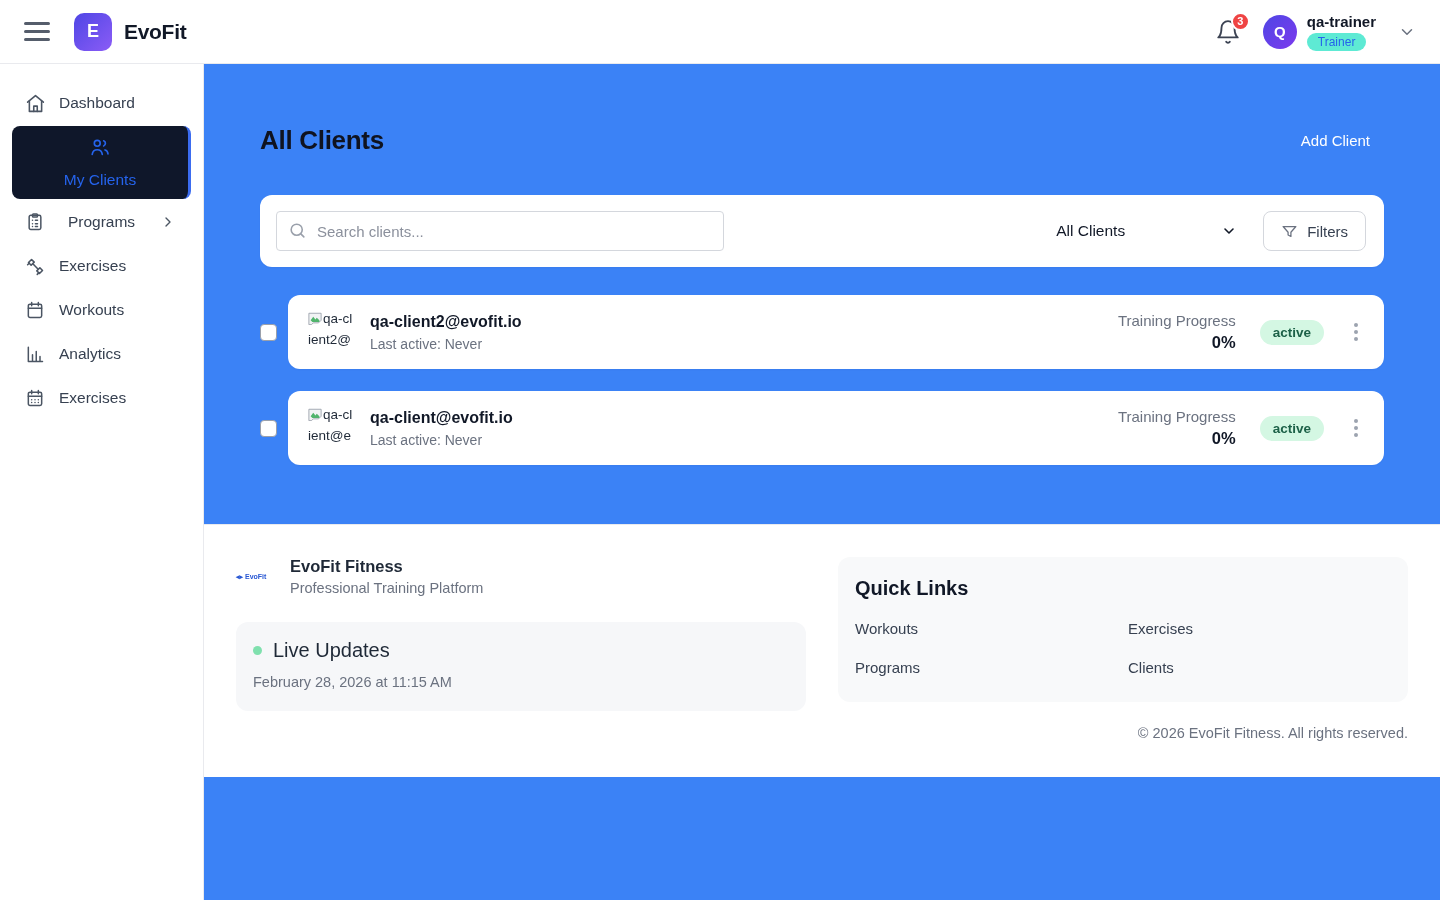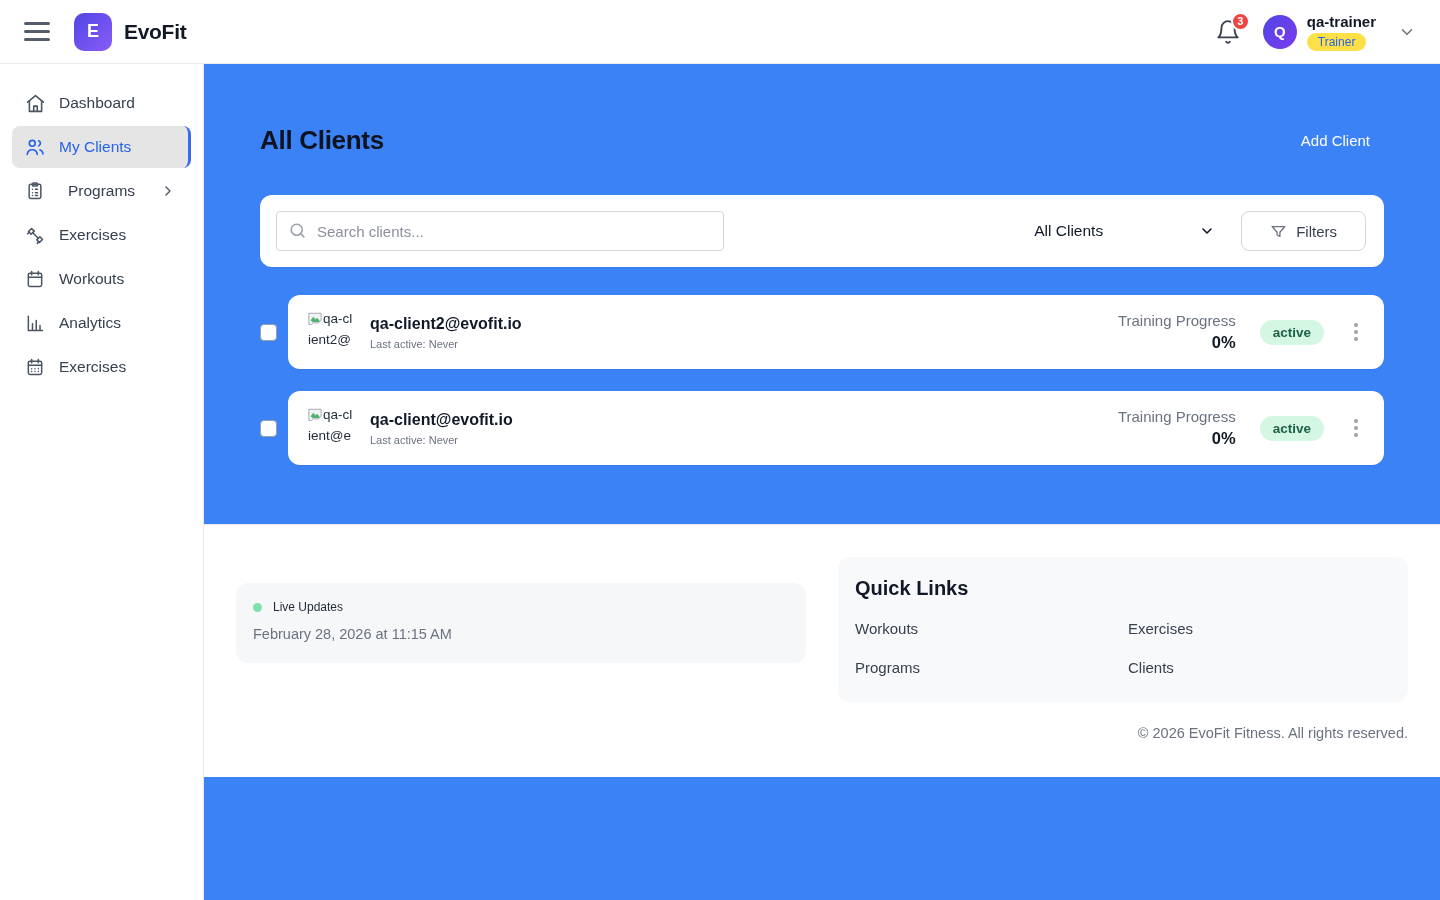--- a/index.html
+++ b/index.html
@@ -12,80 +12,80 @@
   .brand { display:flex; align-items:center; gap:12px; }
   .brand-logo { width:38px; height:38px; border-radius:10px; background:linear-gradient(135deg,#4f46e5,#8b5cf6); color:#fff; font-weight:bold; font-size:18px; display:flex; align-items:center; justify-content:center; }
   .brand-name { font-size:21px; font-weight:700; color:#111827; letter-spacing:-0.3px; }
   .header-right { margin-left:auto; display:flex; align-items:center; gap:22px; }
   .bell-wrap { position:relative; width:26px; height:26px; cursor:pointer; }
   .bell-badge { position:absolute; top:-7px; right:-9px; min-width:19px; height:19px; background:#ef4444; border:2px solid #fff; border-radius:999px; color:#fff; font-size:11px; font-weight:700; display:flex; align-items:center; justify-content:center; }
   .user-chip { display:flex; align-items:center; gap:10px; cursor:pointer; }
   .avatar { width:34px; height:34px; border-radius:50%; background:linear-gradient(135deg,#4f46e5,#7c3aed); color:#fff; font-size:15px; font-weight:700; display:flex; align-items:center; justify-content:center; }
   .user-meta { display:flex; flex-direction:column; align-items:flex-start; gap:3px; }
   .user-name { font-size:15px; font-weight:700; color:#111827; }
-  .role-badge { background:#fde047; color:#2563eb; font-size:12px; padding:2px 11px; border-radius:999px; }
+  .role-badge { background:#5eead4; color:#2563eb; font-size:12px; padding:2px 11px; border-radius:999px; }
 
   
   .shell { display:flex; height:836px; }
   .sidebar { width:204px; background:#fff; border-right:1px solid #e9eaee; padding-top:16px; flex-shrink:0; }
   .side-item { display:flex; align-items:center; gap:13px; margin:2px 12px; padding:10px 12px 10px 12px; border-radius:8px; font-size:15.5px; color:#374151; cursor:pointer; }
   .side-item .icon { width:22px; height:22px; display:flex; align-items:center; justify-content:center; flex-shrink:0; }
   .side-item svg { stroke:#4b5563; }
-  .side-item.active { background:#e5e5e5; color:#2563eb; border-right:3px solid #3b6cf0; }
+  .side-item.active { background:#0f172a; color:#2563eb; border-right:3px solid #3b6cf0;flex-direction:column; }
   .side-item.active svg { stroke:#2563eb; }
   .side-label-center { flex:1; text-align:center; }
 
   .main { flex:1; background:#3b82f6; display:flex; flex-direction:column; overflow:hidden; }
 
   
   .page-head { display:flex; align-items:center; justify-content:space-between; padding:58px 56px 0 56px; }
   .page-title { font-size:26px; font-weight:700; color:#0f1320; letter-spacing:-0.3px; }
   .add-client-btn { color:#ffffff; font-size:15px; background:transparent; border:none; padding:10px 14px; cursor:pointer; font-family:inherit; }
 
   
   .toolbar-card { margin:36px 56px 0 56px; background:#fff; border-radius:12px; padding:16px; display:flex; align-items:center; justify-content:space-between; box-shadow:0 1px 2px rgba(16,24,40,.04); }
   .search-box { position:relative; width:448px; }
   .search-box input { width:100%; height:40px; border:1px solid #d4d7dd; border-radius:4px; padding:0 14px 0 40px; font-size:15px; color:#111827; font-family:inherit; background:#fff; outline:none; }
   .search-box input::placeholder { color:#8b909c; }
   .search-icn { position:absolute; left:12px; top:10px; }
   .toolbar-right { display:flex; align-items:center; gap:26px; padding-right:2px; }
   .select-ctl { display:flex; align-items:center; gap:96px; cursor:pointer; }
   .select-ctl .sel-val { font-size:15.5px; color:#111827; }
-  .filters-btn { display:flex; align-items:center; gap:9px; border:1px solid #d4d7dd; background:#fff; border-radius:8px; height:40px; padding:0 28px; font-size:15px; color:#374151; cursor:pointer; font-family:inherit; }
+  .filters-btn { display:flex; align-items:center; gap:9px; border:1px solid #d4d7dd; background:#fff; border-radius:8px; height:40px; padding:0 17px; font-size:15px; color:#374151; cursor:pointer; font-family:inherit; }
 
   
   .rows { padding:28px 56px 0 56px; display:flex; flex-direction:column; gap:22px; }
   .client-row { display:flex; align-items:center; }
   .row-check { appearance:none; -webkit-appearance:none; width:17px; height:17px; border:1.5px solid #9aa0ab; border-radius:4px; background:#fff; cursor:pointer; flex-shrink:0; }
   .client-card { flex:1; margin-left:11px; background:#fff; border-radius:12px; padding:15px 20px; display:flex; align-items:center; box-shadow:0 1px 2px rgba(16,24,40,.04); height:74px; }
   .broken-avatar { width:46px; height:46px; overflow:hidden; font-size:13.5px; line-height:1.55; color:#1f2937; word-break:break-all; flex-shrink:0; }
   .broken-avatar svg { display:inline-block; vertical-align:-2px; margin-right:1px; }
   .client-id { margin-left:16px; display:flex; flex-direction:column; gap:5px; }
   .client-email { font-size:16px; font-weight:700; color:#111827; }
-  .client-last { font-size:11px; color:#6b7280; }
+  .client-last { font-size:14px; color:#6b7280; }
   .row-right { margin-left:auto; display:flex; align-items:center; gap:24px; }
   .progress-col { display:flex; flex-direction:column; align-items:flex-end; gap:4px; }
   .progress-label { font-size:15px; color:#6b7280; }
   .progress-value { font-size:16.5px; font-weight:700; color:#111827; }
   .status-badge { background:#d4f7e3; color:#1d6148; font-size:13.5px; font-weight:700; padding:5px 13px; border-radius:999px; }
   .kebab { display:flex; flex-direction:column; gap:3px; padding:4px 6px; cursor:pointer; }
   .kebab i { width:4px; height:4px; border-radius:50%; background:#9ca3af; }
 
   
   .footer { margin-top:59px; background:#fff; border-top:1px solid #e9eaee; padding:32px 32px 36px 32px; }
   .footer-cols { display:flex; gap:32px; }
   .footer-col { flex:1; }
   .f-brand { display:flex; align-items:center; gap:14px; }
   .f-logo { color:#2756d3; font-size:7px; font-weight:700; white-space:nowrap; width:40px; }
   .f-brand-name { font-size:16.5px; font-weight:700; color:#1f2937; }
   .f-tagline { font-size:14.5px; color:#6b7280; margin-top:4px; }
   .live-card { margin-top:26px; background:#f6f7f9; border-radius:12px; padding:17px 17px 21px 17px; }
   .live-head { display:flex; align-items:center; gap:11px; }
   .live-dot { width:9px; height:9px; border-radius:50%; background:#7fe0ae; }
-  .live-title { font-size:12px; color:#1f2937; }
+  .live-title { font-size:20px; color:#1f2937; }
   .live-time { margin-top:12px; font-size:14.5px; color:#6b7280; }
   .quick-card { background:#f8f9fa; border-radius:12px; padding:20px 17px 26px 17px; }
   .quick-title { font-size:20px; font-weight:700; color:#111827; }
   .quick-grid { margin-top:20px; display:grid; grid-template-columns:1fr 1fr; row-gap:22px; column-gap:10px; }
   .quick-link { font-size:15px; color:#374151; cursor:pointer; }
   .copyright { margin-top:23px; text-align:right; font-size:14.5px; color:#6b7280; }
 </style>
 </head>
 <body>
 
@@ -284,20 +284,27 @@
               </div>
           </div>
         </div>
       </div>
 
     </div>
 
     <div class="footer">
       <div class="footer-cols">
         <div class="footer-col">
+          <div class="f-brand">
+            <div class="f-logo">◂▸ EvoFit</div>
+            <div>
+              <div class="f-brand-name">EvoFit Fitness</div>
+              <div class="f-tagline">Professional Training Platform</div>
+            </div>
+          </div>
           <div class="live-card">
             <div class="live-head">
               <span class="live-dot"></span>
               <span class="live-title">Live Updates</span>
             </div>
             <div class="live-time">February 28, 2026 at 11:15 AM</div>
           </div>
         </div>
         <div class="footer-col">
           <div class="quick-card">

